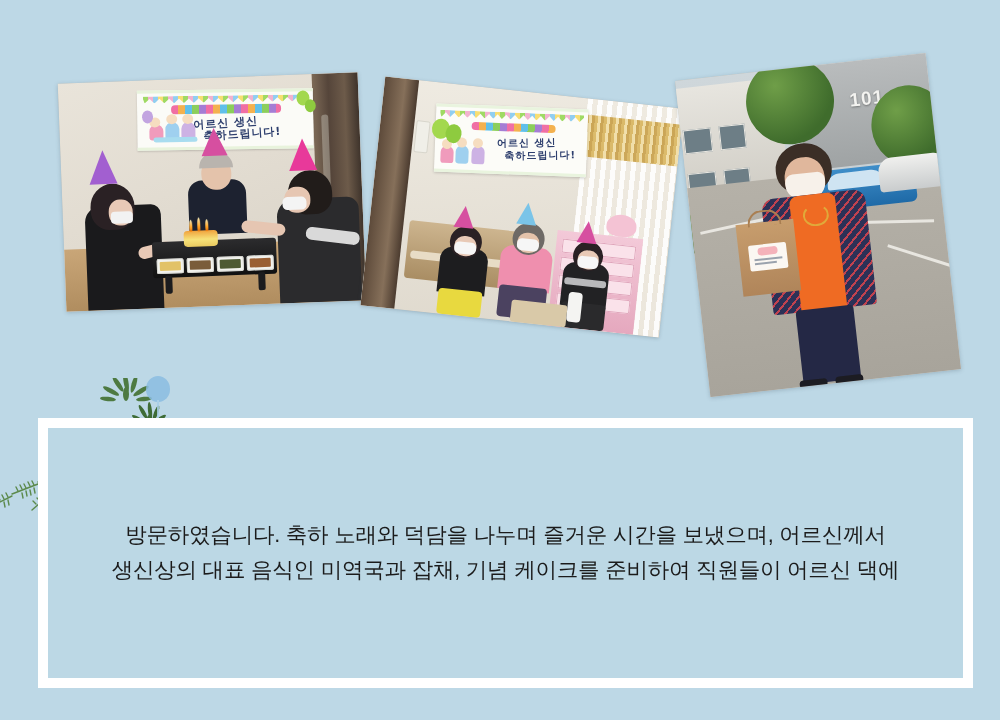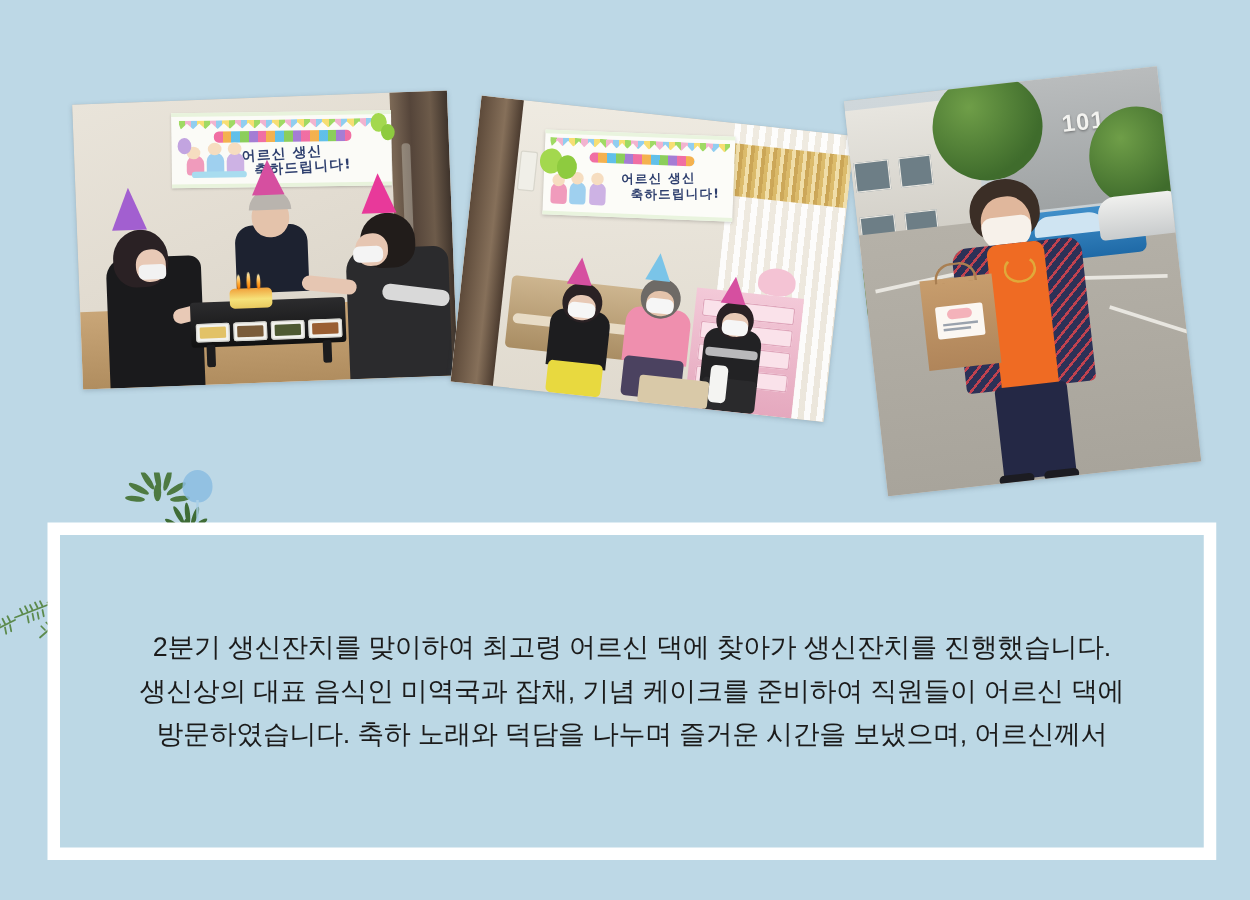--- a/index.html
+++ b/index.html
@@ -531,20 +531,19 @@
         <path d="M14 48 L15 53 M10 50 L11 55"></path>
         <path d="M54 44 L38 58"></path>
         <path d="M50 46 L47 43 M46 49 L43 46 M42 52 L39 49"></path>
       </g>
     </svg>
   </div>
 
   <div class="card">
     <div class="card-inner">
       <p class="body-text">
-        <span>2분기 생신잔치를 맞이하여 최고령 어르신 댁에 찾아가 생신잔치를 진행했습니다.</span>
+        <span>방문하였습니다. 축하 노래와 덕담을 나누며 즐거운 시간을 보냈으며, 어르신께서</span>
         <span>생신상의 대표 음식인 미역국과 잡채, 기념 케이크를 준비하여 직원들이 어르신 댁에</span>
-        <span>방문하였습니다. 축하 노래와 덕담을 나누며 즐거운 시간을 보냈으며, 어르신께서</span>
       </p>
     </div>
   </div>
 
 </div>
 
 </body></html>

